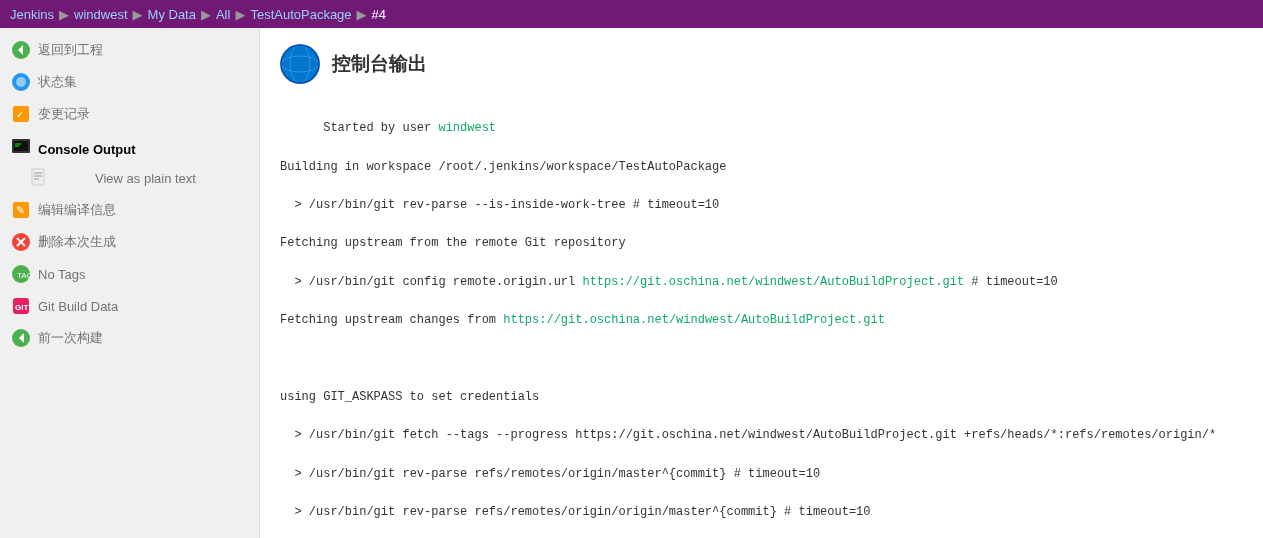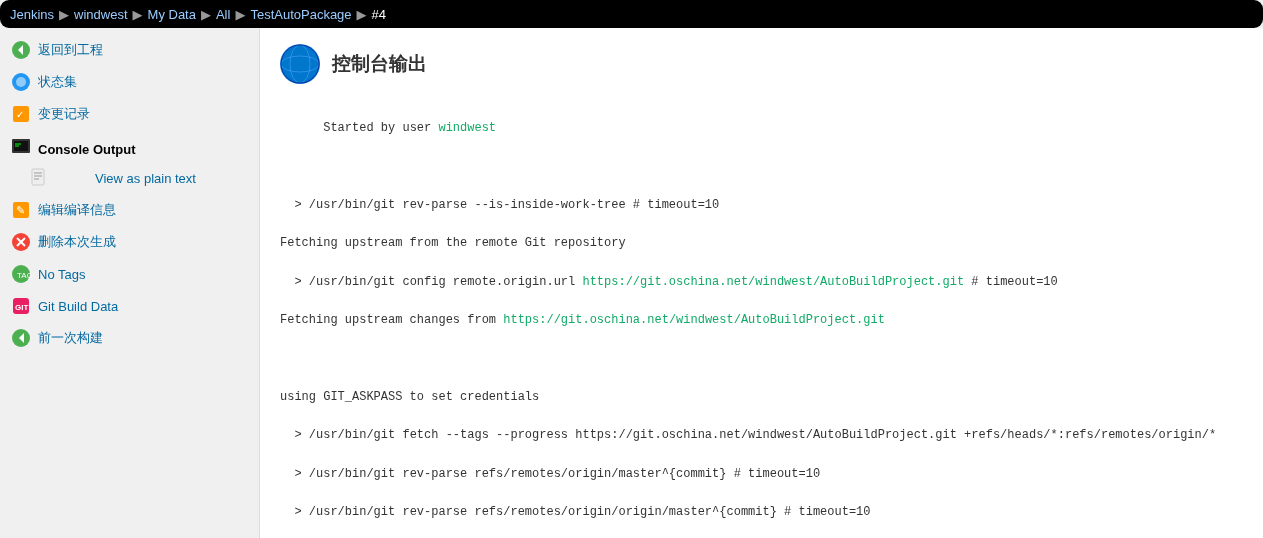--- a/index.html
+++ b/index.html
@@ -1,27 +1,26 @@
 <!DOCTYPE html>
 <html><head>
   <meta charset="utf-8">
   <style>
     * { margin: 0; padding: 0; box-sizing: border-box; }
     body { font-family: Arial, sans-serif; font-size: 13px; background: #f0f0f0; color: #333; }
 
     
     .topbar {
-      background: #000000;
+      background: #701a75;
       color: #fff;
       height: 28px;
       display: flex;
       align-items: center;
       padding: 0 10px;
       font-size: 13px;
-      border-radius: 9px;
     }
     .topbar a, .topbar span {
       color: #fff;
       text-decoration: none;
     }
     .topbar .separator {
       margin: 0 5px;
       color: #999;
     }
     .topbar .breadcrumb-link {
@@ -55,21 +54,21 @@
     }
     .sidebar-item .icon {
       width: 22px;
       height: 22px;
       margin-right: 6px;
       display: flex;
       align-items: center;
       justify-content: center;
       flex-shrink: 0;
     }
-    .sidebar-item .label { color: #0369a1; }
+    .sidebar-item .label { color: #737373; }
     .sidebar-item.active .label { color: #000; font-weight: bold; }
     .sidebar-item.active { background: transparent; align-items: flex-end; }
     .sidebar-item.indent { padding-left: 28px; gap: 39px; }
 
     
     .content {
       flex: 1;
       padding: 16px 20px;
       background: #fff;
       overflow-x: auto;
@@ -246,21 +245,21 @@
           <ellipse cx="20" cy="20" rx="10" ry="19" fill="none" stroke="#55aaff" stroke-width="1" opacity="0.5"></ellipse>
           <ellipse cx="20" cy="20" rx="19" ry="8" fill="none" stroke="#55aaff" stroke-width="1" opacity="0.5"></ellipse>
           <circle cx="20" cy="20" r="19" fill="none" stroke="#003399" stroke-width="1"></circle>
         </svg>
       </div>
       <h1>控制台输出</h1>
     </div>
 
     <div class="console-output">
       <span>Started by user </span><a>windwest</a>
-      <br>
+      <br><span>Building in workspace /root/.jenkins/workspace/TestAutoPackage</span>
       <br><span>  &gt; /usr/bin/git rev-parse --is-inside-work-tree # timeout=10</span>
       <br><span>Fetching upstream from the remote Git repository</span>
       <br><span>  &gt; /usr/bin/git config remote.origin.url </span><a>https://git.oschina.net/windwest/AutoBuildProject.git</a><span> # timeout=10</span>
       <br><span>Fetching upstream changes from </span><a>https://git.oschina.net/windwest/AutoBuildProject.git</a>
       <br>
       <br><span>using GIT_ASKPASS to set credentials</span>
       <br><span>  &gt; /usr/bin/git fetch --tags --progress https://git.oschina.net/windwest/AutoBuildProject.git +refs/heads/*:refs/remotes/origin/*</span>
       <br><span>  &gt; /usr/bin/git rev-parse refs/remotes/origin/master^{commit} # timeout=10</span>
       <br><span>  &gt; /usr/bin/git rev-parse refs/remotes/origin/origin/master^{commit} # timeout=10</span>
       <br>

